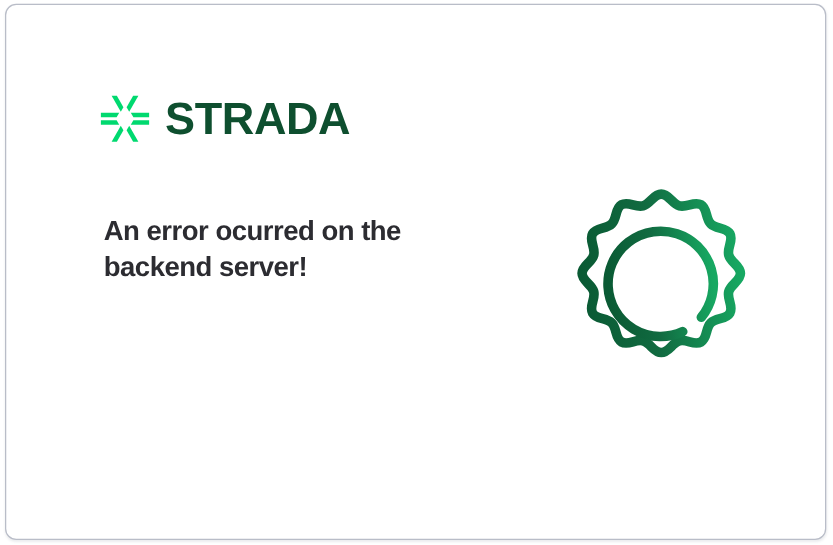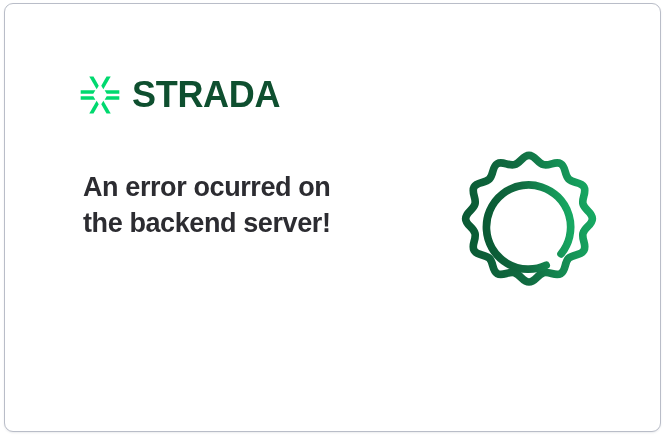--- a/index.html
+++ b/index.html
@@ -52,21 +52,21 @@
     line-height: 1;
     white-space: nowrap;
   }
 
   
   .message {
     position: absolute;
     left: 78px;
     top: 166px;
     width: 280px;
-    font-size: 27px;
+    font-size: 22px;
     font-weight: 700;
     line-height: 1.33;
     letter-spacing: -0.4px;
     color: #2c2c31;
   }
 
   
   .gear-illustration {
     position: absolute;
     left: 443px;

